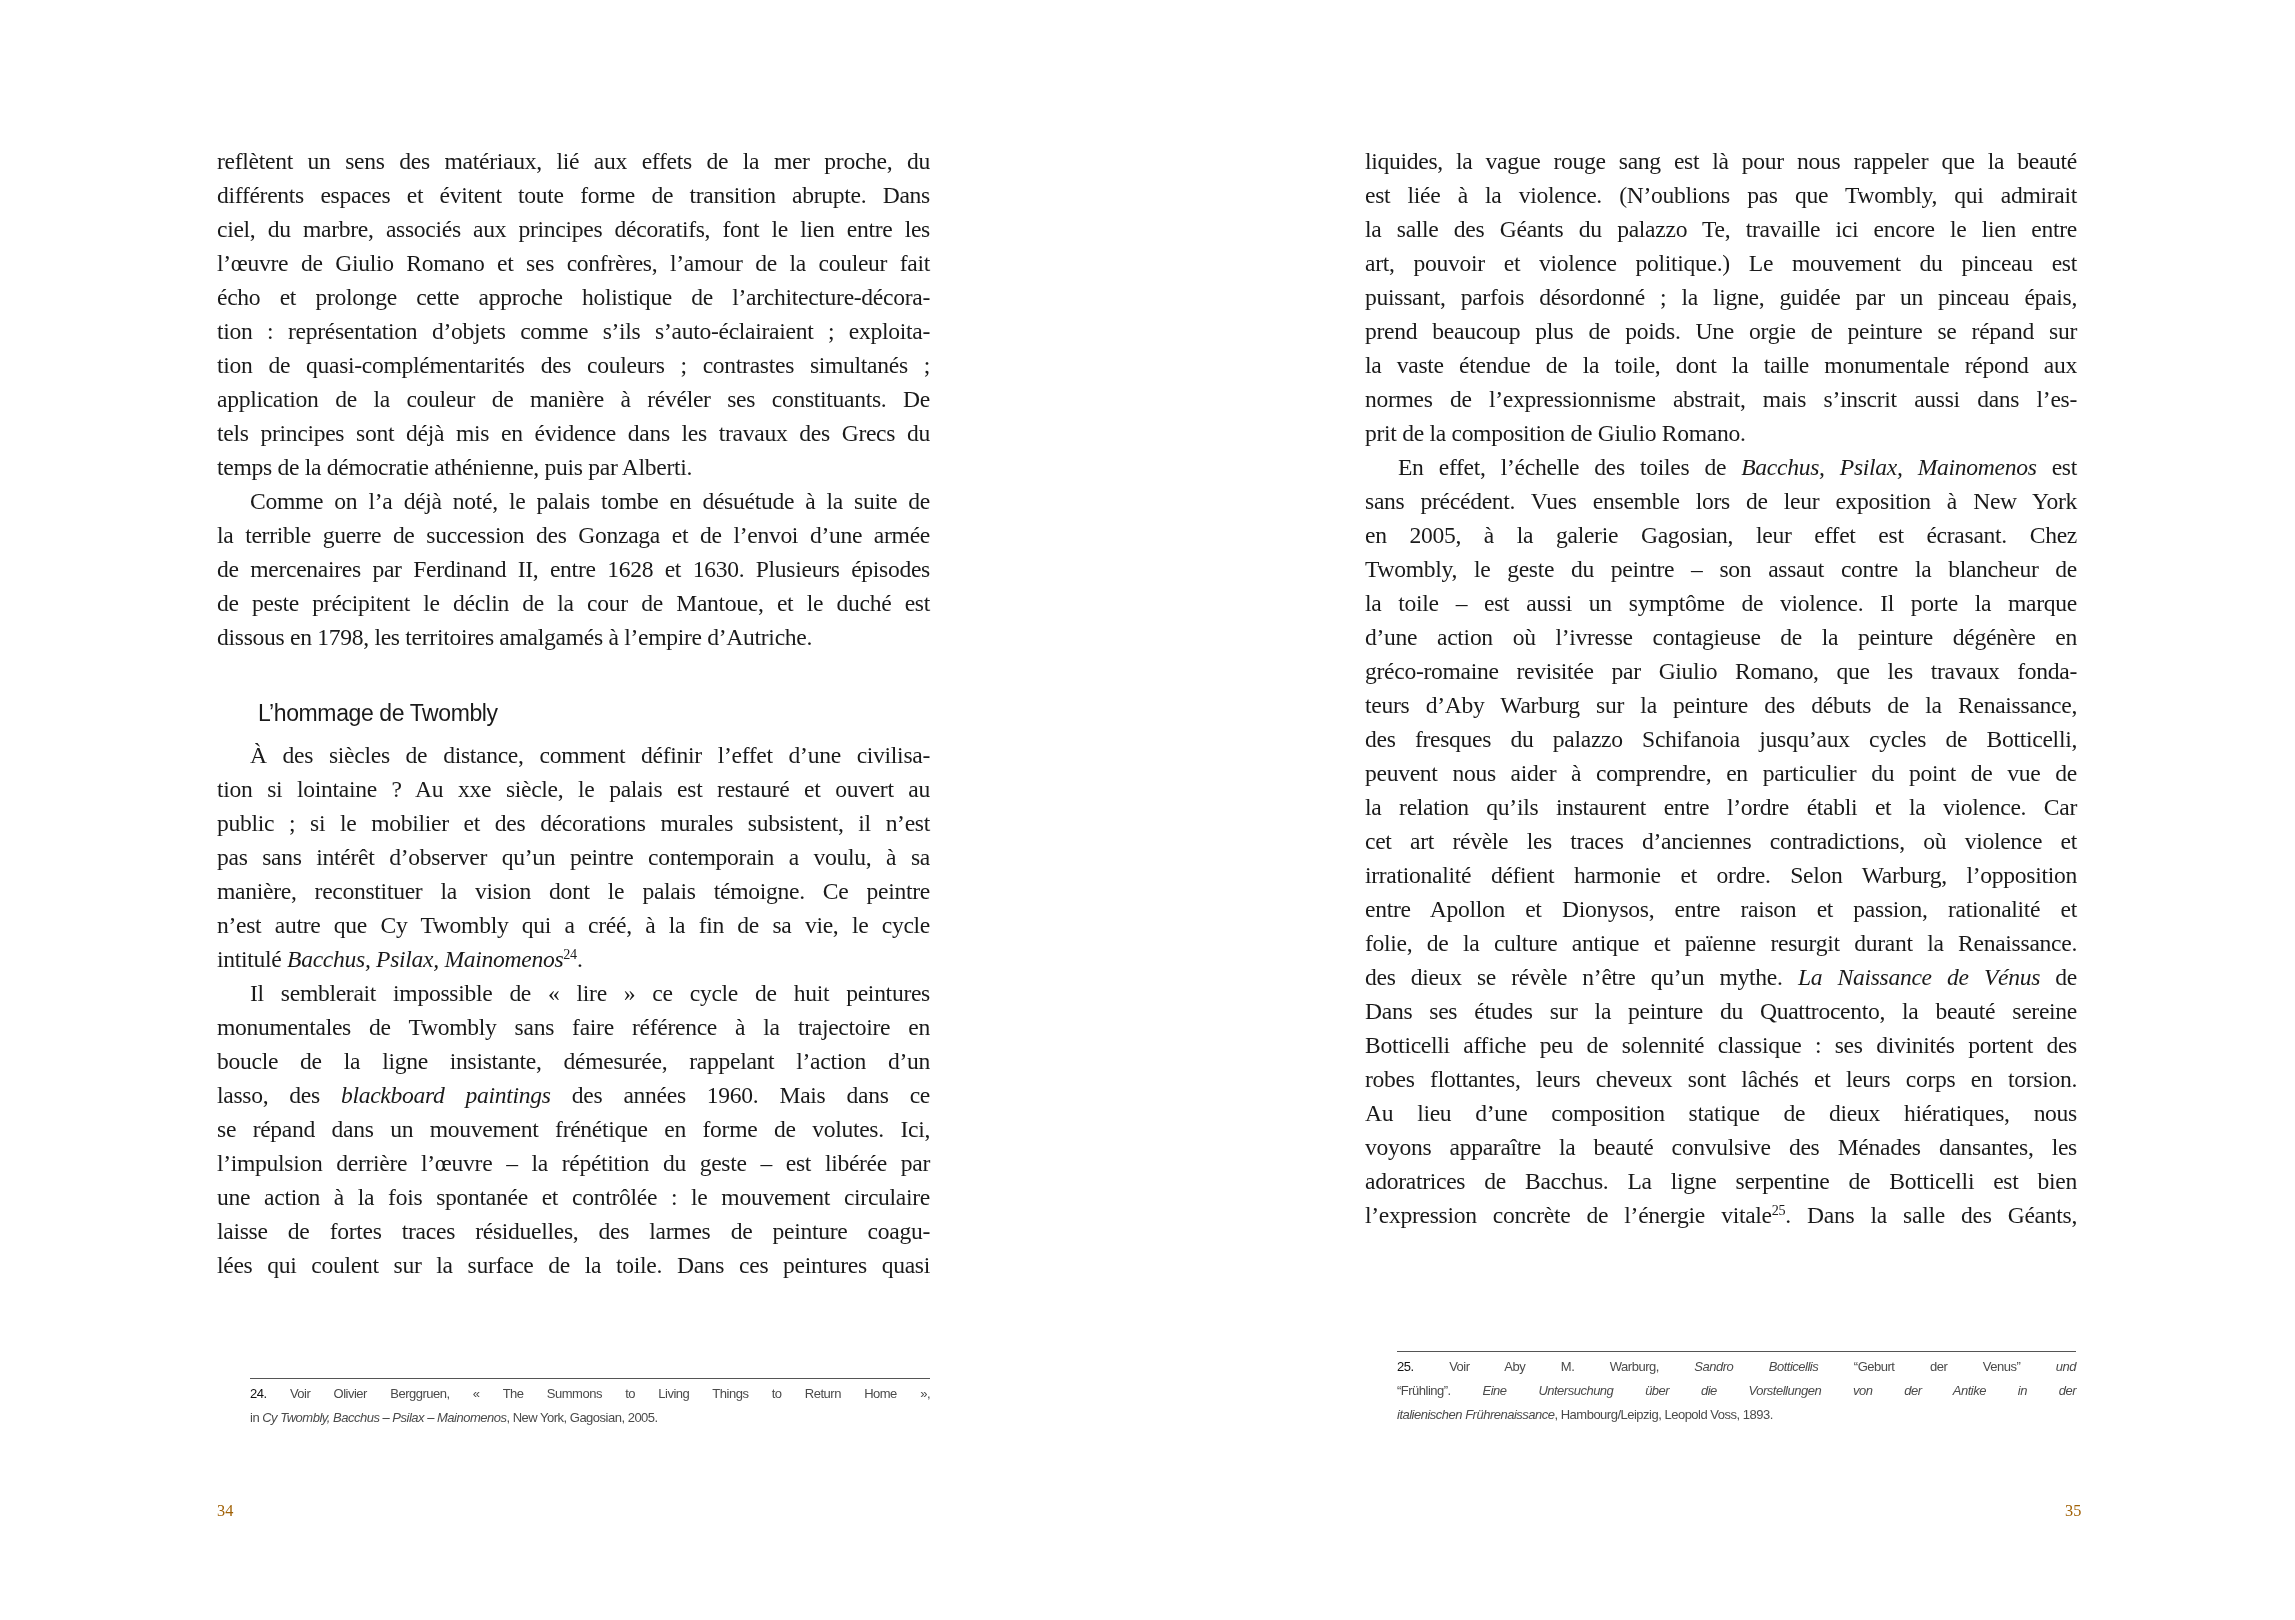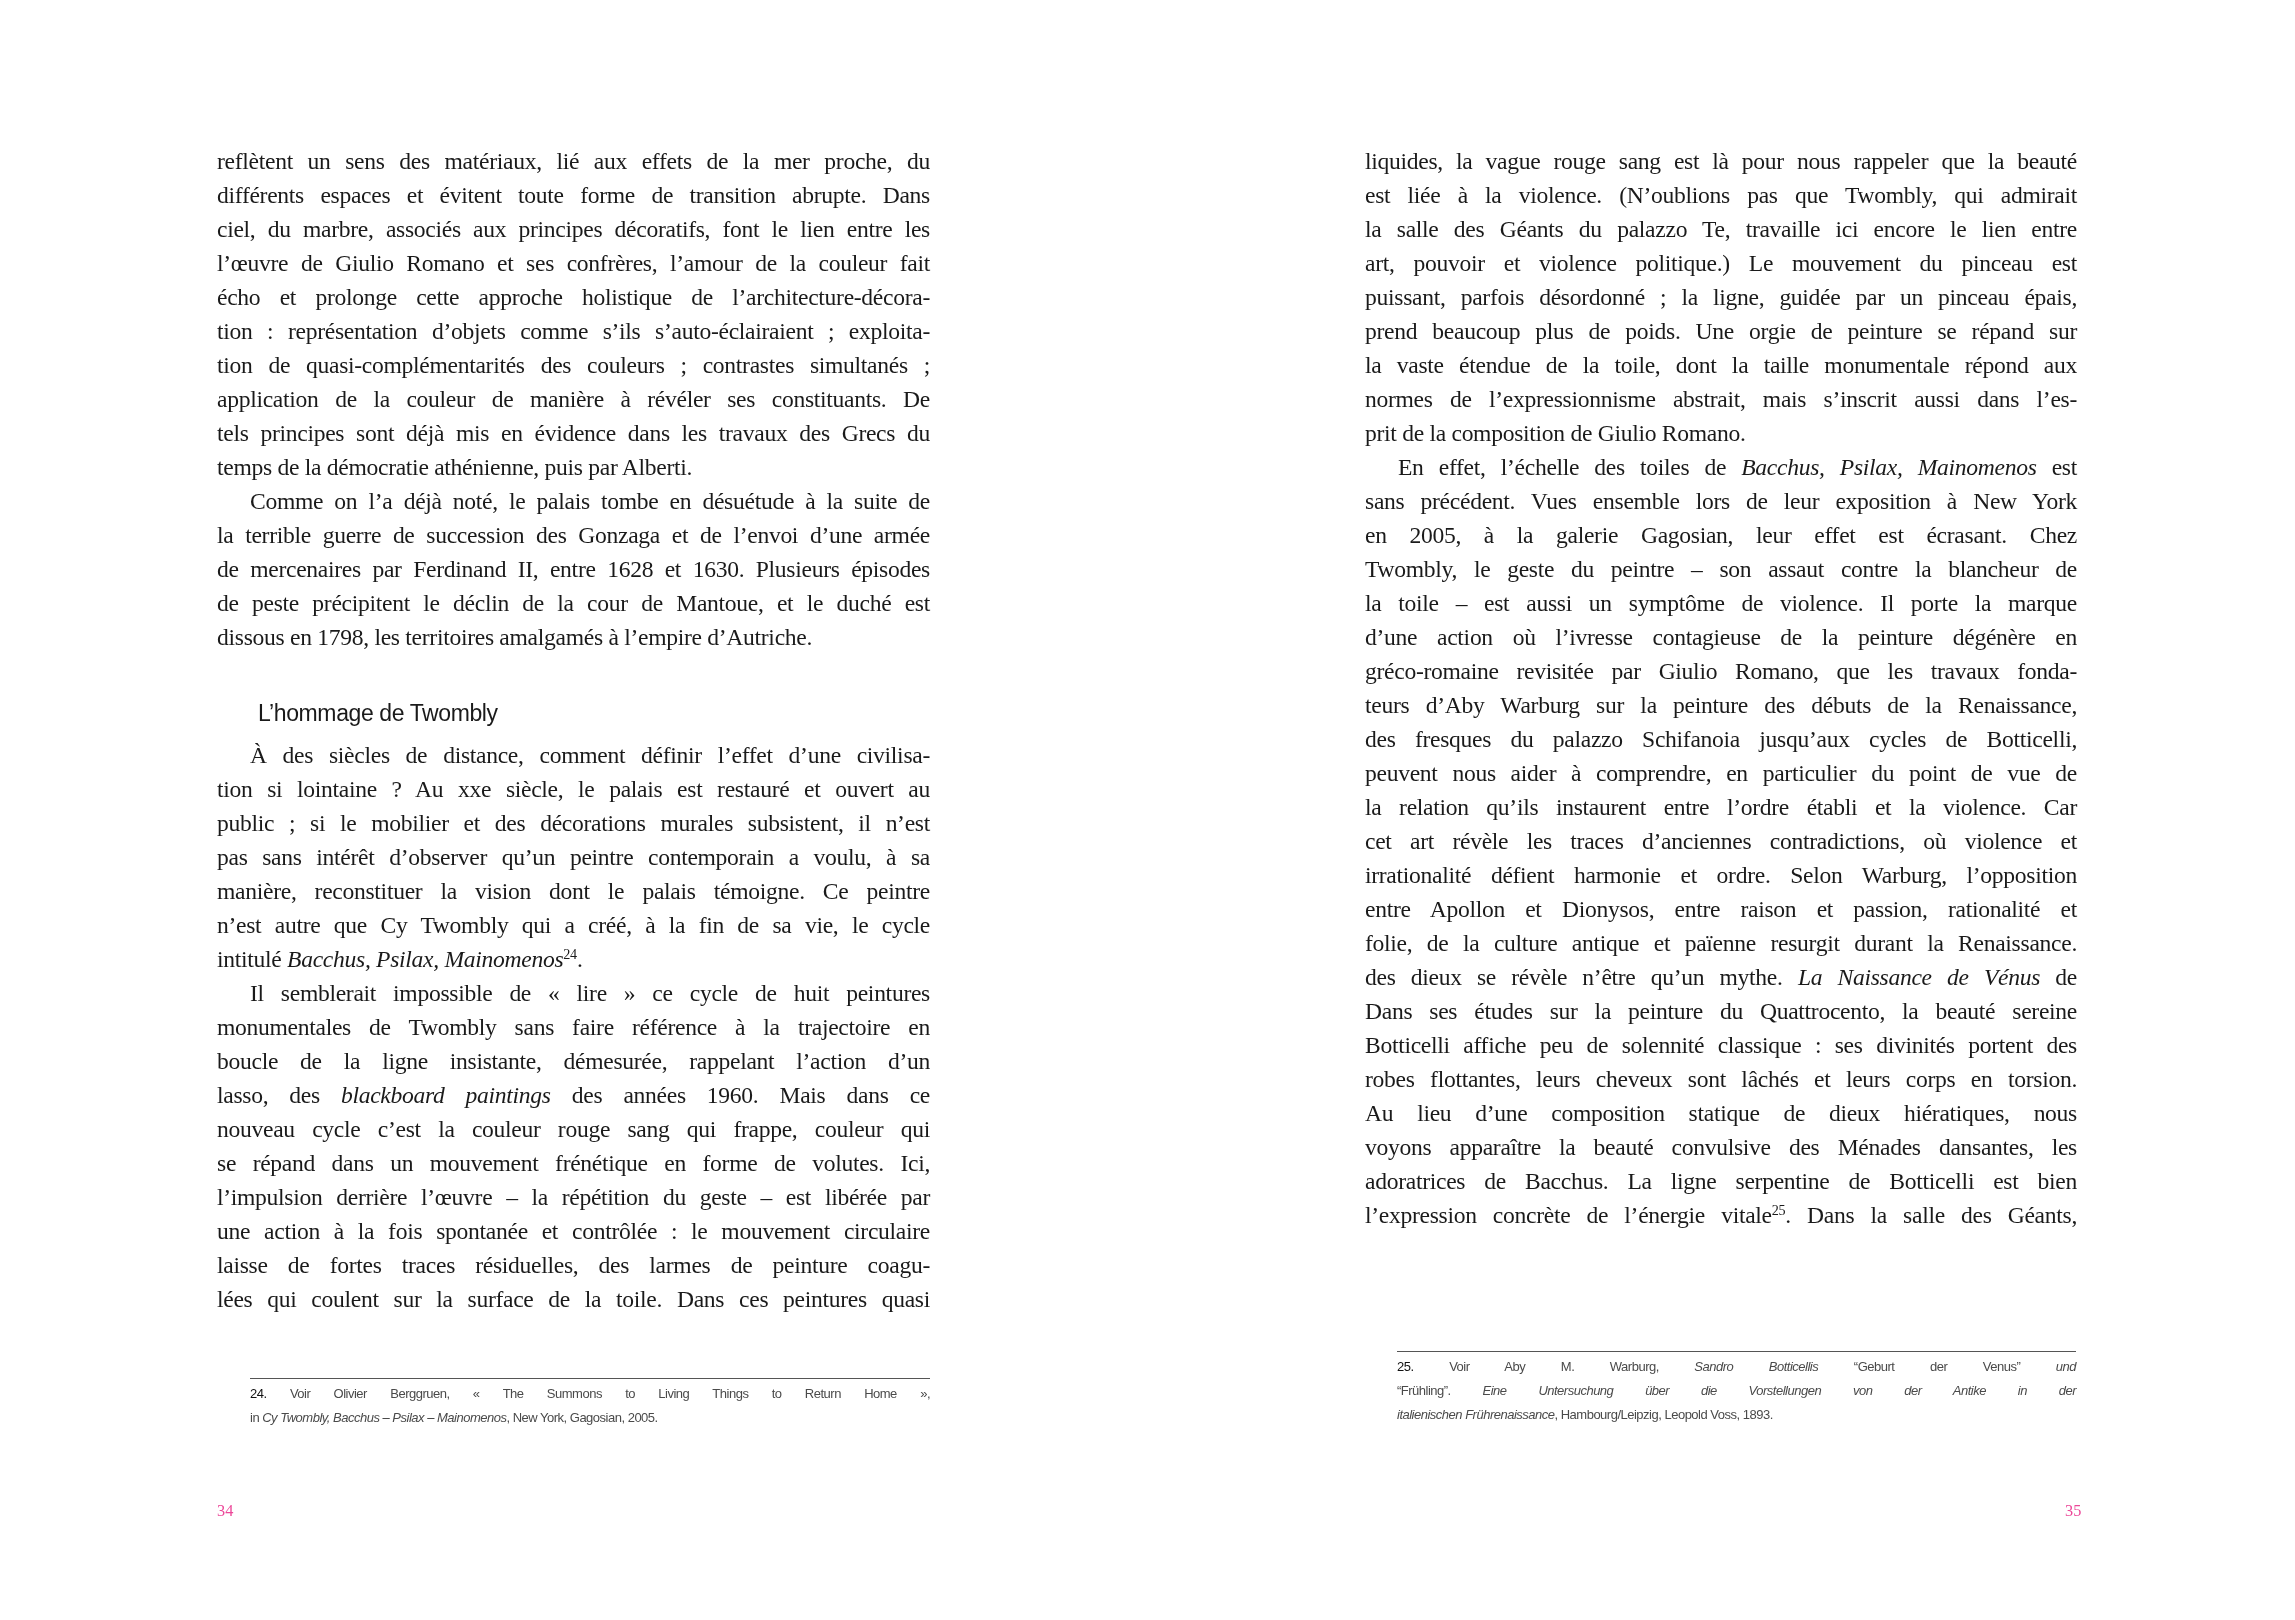--- a/index.html
+++ b/index.html
@@ -37,21 +37,21 @@
     .fn-rule { height: 0; border-top: 1.7px solid #555; margin: 0 0 3.4px 0; }
     .fn-line {
       display: block; font-family: "Liberation Sans", "DejaVu Sans", sans-serif;
       font-size: 13px; line-height: 24px; height: 24px; color: #4a4a4a;
       white-space: nowrap; text-align: justify; text-align-last: justify;
       letter-spacing: -0.5px;
     }
     .fn-line.last { text-align-last: left; }
     .fn-num { color: #111; }
     .page-number {
-      position: absolute; top: 1501px; font-size: 16.3px; color: #ec4899;
+      position: absolute; top: 1501px; font-size: 16.3px; color: #a16207;
       font-family: "Liberation Serif", "DejaVu Serif", serif;
     }
     .page-left .page-number { left: 217px; }
     .page-right .page-number { left: 918px; }
   </style>
 </head>
 <body>
 
 <div class="page page-left">
   <div class="column">
@@ -83,21 +83,20 @@
       <span class="line">pas sans intérêt d’observer qu’un peintre contemporain a voulu, à sa</span>
       <span class="line">manière, reconstituer la vision dont le palais témoigne. Ce peintre</span>
       <span class="line">n’est autre que Cy Twombly qui a créé, à la fin de sa vie, le cycle</span>
       <span class="line last"><span>intitulé </span><span class="it">Bacchus, Psilax, Mainomenos</span><sup>24</sup><span>.</span></span>
     </div>
     <div>
       <span class="line indent">Il semblerait impossible de « lire » ce cycle de huit peintures</span>
       <span class="line">monumentales de Twombly sans faire référence à la trajectoire en</span>
       <span class="line">boucle de la ligne insistante, démesurée, rappelant l’action d’un</span>
       <span class="line"><span>lasso, des </span><span class="it">blackboard paintings</span><span> des années 1960. Mais dans ce</span></span>
-      <span class="line">nouveau cycle c’est la couleur rouge sang qui frappe, couleur qui</span>
       <span class="line">se répand dans un mouvement frénétique en forme de volutes. Ici,</span>
       <span class="line">l’impulsion derrière l’œuvre – la répétition du geste – est libérée par</span>
       <span class="line">une action à la fois spontanée et contrôlée : le mouvement circulaire</span>
       <span class="line">laisse de fortes traces résiduelles, des larmes de peinture coagu-</span>
       <span class="line">lées qui coulent sur la surface de la toile. Dans ces peintures quasi</span>
     </div>
   </div>
 
   <div class="footnotes">
     <div class="fn-rule"></div>

